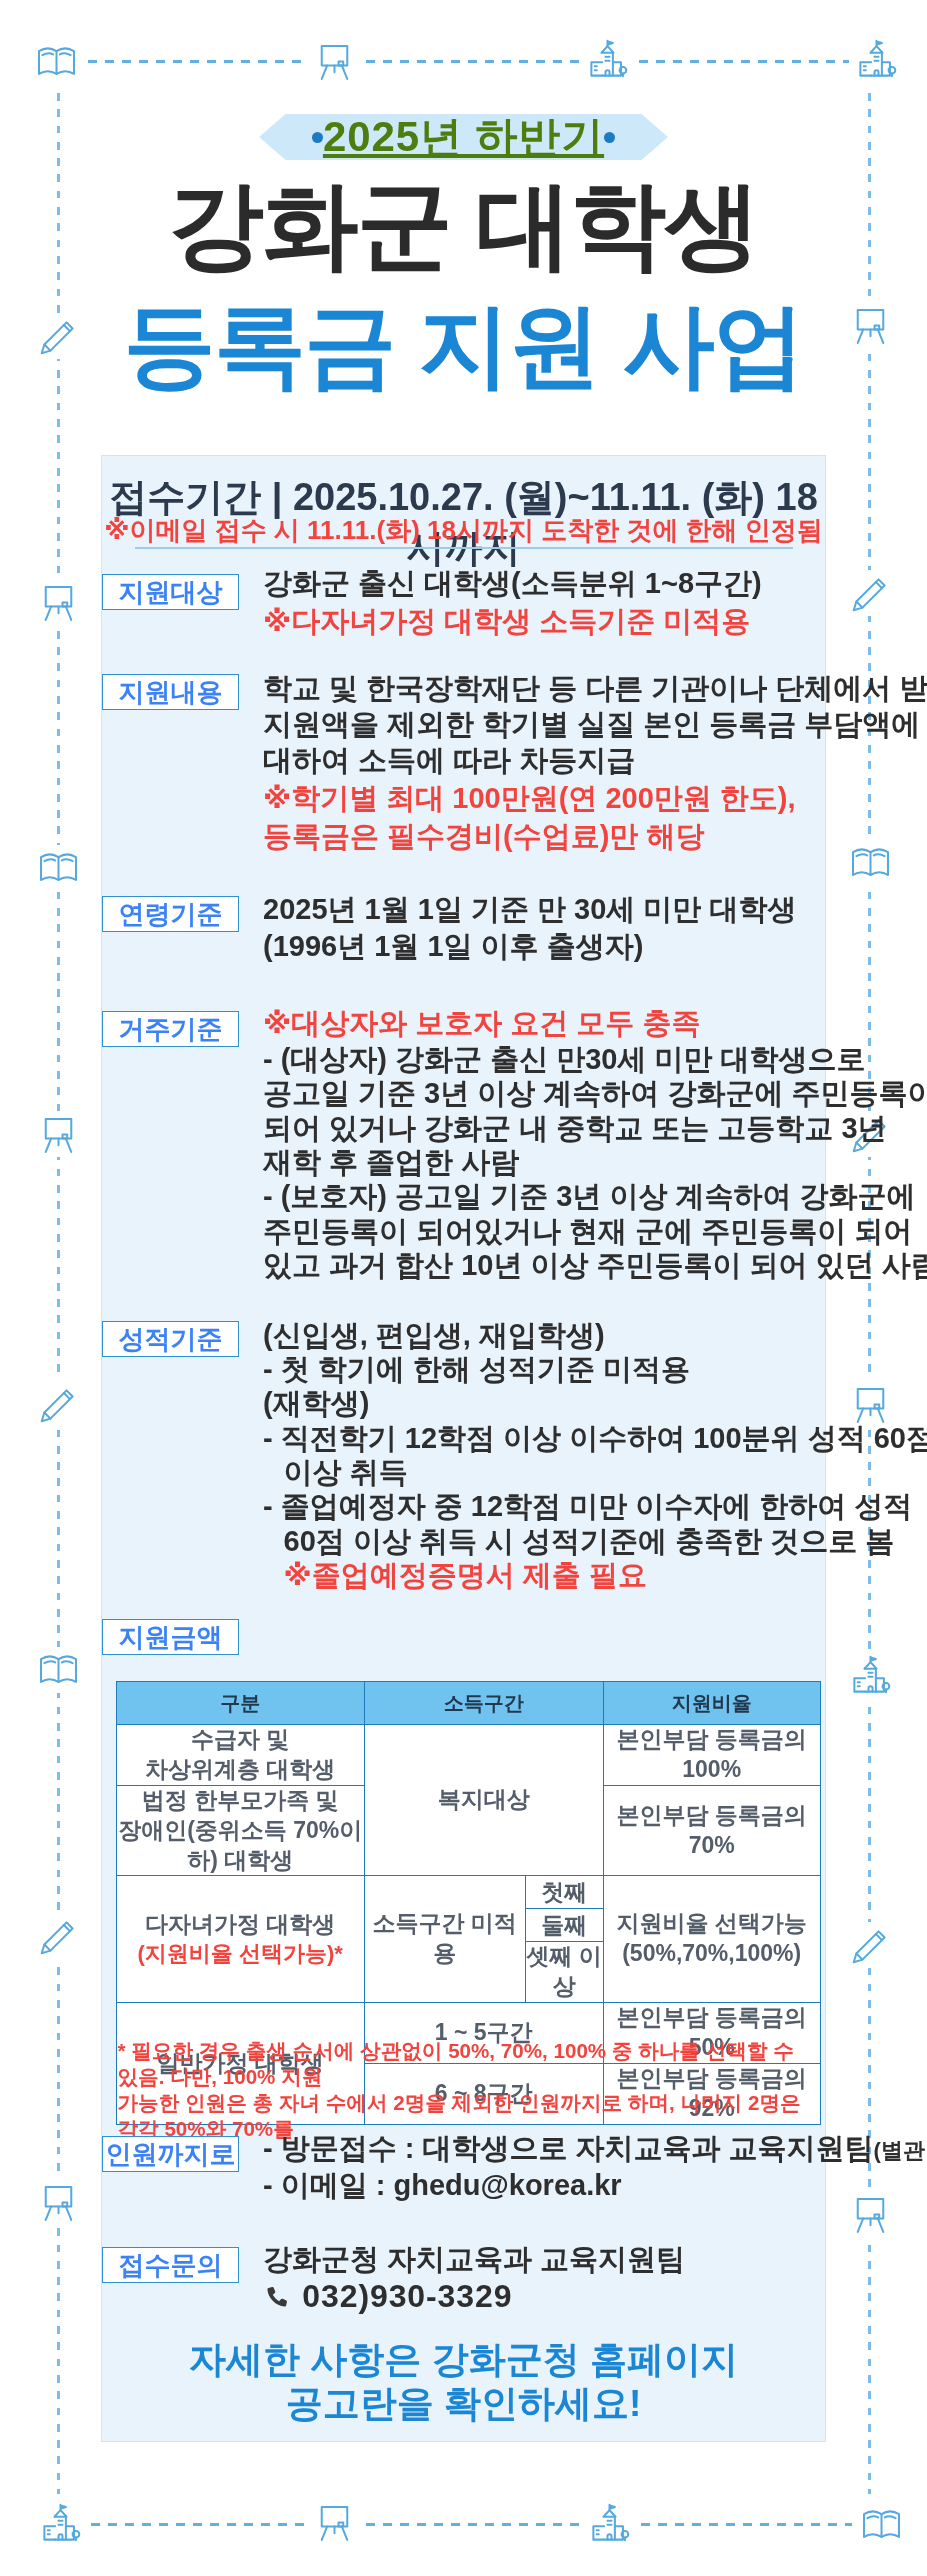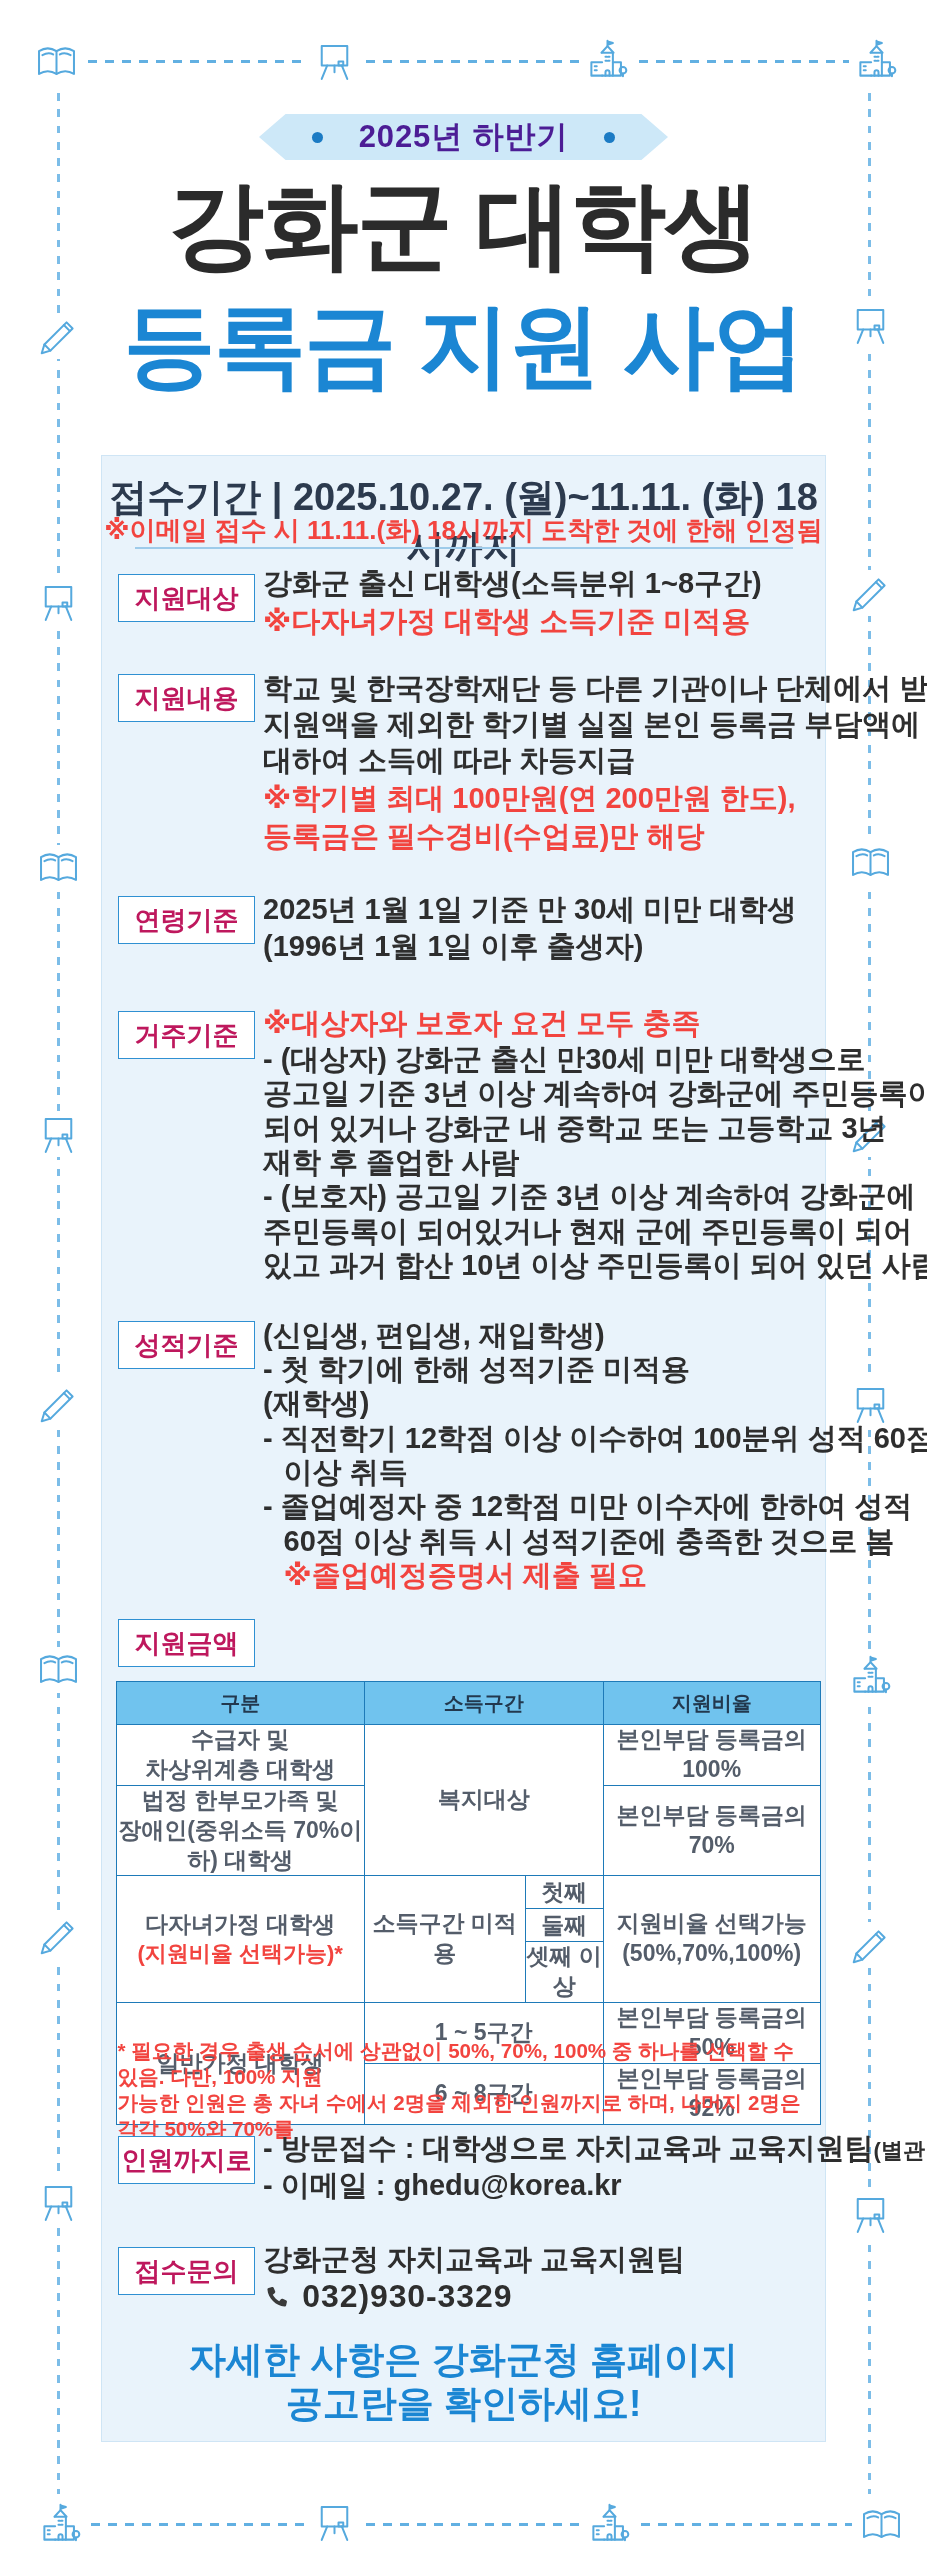--- a/index.html
+++ b/index.html
@@ -7,38 +7,38 @@
         font-family:"Liberation Sans","DejaVu Sans",sans-serif;}
   
   .hdash{position:absolute;height:3.4px;background:repeating-linear-gradient(to right,#62b0e2 0 8.6px,transparent 8.6px 17px);}
   .vdash{position:absolute;width:3.4px;background:repeating-linear-gradient(to bottom,#7cbde8 0 7.7px,transparent 7.7px 16.3px);}
   .deco-ico{position:absolute;width:46px;height:46px;background:#fff;display:flex;align-items:center;justify-content:center;}
   .deco-ico svg{width:43px;height:43px;stroke:#55a9de;fill:none;stroke-width:3;stroke-linecap:round;stroke-linejoin:round;}
   
   .badge{position:absolute;top:114px;left:259px;width:409px;height:46px;background:#cde8f8;
          clip-path:polygon(0 50%,6.5% 0,93.5% 0,100% 50%,93.5% 100%,6.5% 100%);
          display:flex;align-items:center;justify-content:center;}
-  .badge .txt{color:#4c1d95;font-size:31px;font-weight:700;letter-spacing:0.9px;}
+  .badge .txt{color:#4d7c0f;font-size:42px;font-weight:700;letter-spacing:0.9px;text-decoration:underline;}
   .badge .dot{position:absolute;top:18px;width:11px;height:11px;border-radius:50%;background:#1c7bc4;}
   .badge .dot.l{left:53px;} .badge .dot.r{right:53px;}
   
   .title1{position:absolute;top:167px;left:0;width:927px;text-align:center;color:#2b2b2b;
           font-size:96px;font-weight:900;letter-spacing:-1.7px;line-height:1.2;}
   .title2{position:absolute;top:290px;left:0;width:927px;text-align:center;color:#1b86d3;
           font-size:92px;font-weight:900;letter-spacing:-1.7px;line-height:1.2;}
   
   .panel{position:absolute;top:455px;left:101px;width:725px;height:1987px;background:#e9f3fb;
          border:1.7px solid #cfe5f5;box-sizing:border-box;}
   .center-ln{position:absolute;left:0;width:100%;text-align:center;}
   .heading{top:15.5px;color:#2c3a4e;font-size:38px;font-weight:700;}
   .subnote{top:57px;color:#f2443f;font-size:26px;font-weight:700;}
   .divider{position:absolute;top:91px;left:33px;width:658px;height:1.7px;background:#9ecbea;}
-  .label-box{position:absolute;left:16px;width:137px;height:48px;background:#ffffff;border:1.7px solid #2f90d2;
+  .label-box{position:absolute;left:0;width:137px;height:36px;background:#ffffff;border:1.7px solid #2f90d2;
              box-sizing:border-box;display:flex;align-items:center;justify-content:center;
-             color:#be185d;font-size:26px;font-weight:700;}
+             color:#3b82f6;font-size:26px;font-weight:700;}
   .ln{position:absolute;left:161px;color:#2e2e2e;font-size:29px;font-weight:600;white-space:nowrap;}
   .ln.red{color:#f2443f;}
   .ln.ind{padding-left:20.6px;}
   .small-suffix{font-size:22px;font-weight:600;}
   
   .grant-table{position:absolute;top:1225px;left:13.7px;width:704px;border-collapse:collapse;table-layout:fixed;}
   .grant-table td{border:1.7px solid #1e7ab8;text-align:center;vertical-align:middle;background:#ffffff;
                   color:#545d6a;font-size:23px;font-weight:600;line-height:1.3;padding:0;}
   .grant-table td.hd{background:#70c3ee;color:#22384e;font-size:20px;font-weight:700;}
   .grant-table .r-hd{height:43px;} .grant-table .r1{height:60px;} .grant-table .r2{height:58px;}

